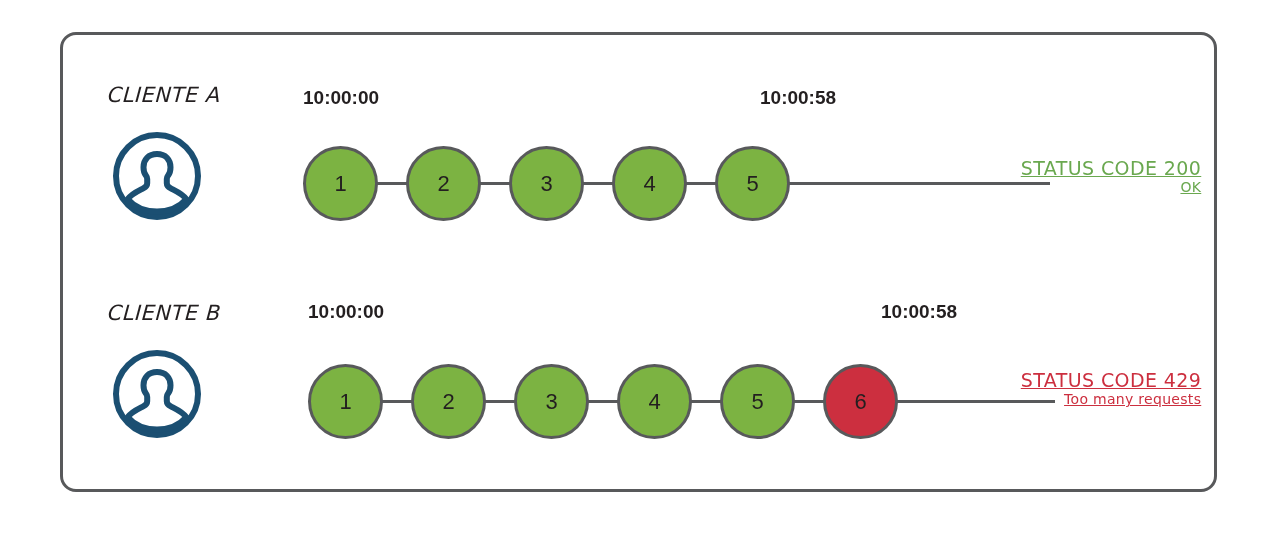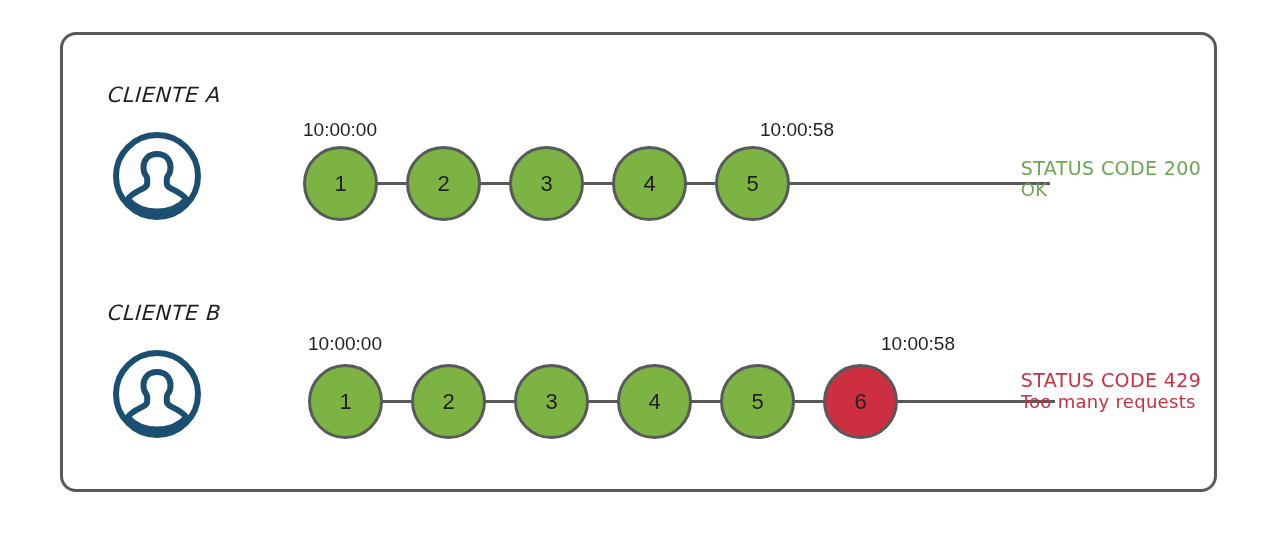--- a/index.html
+++ b/index.html
@@ -95,37 +95,37 @@
     line-height: 1;
   }
   .node.ok  { background: #7cb342; }
   .node.err { background: #cc2f3f; }
 
   
   .stamp {
     position: absolute;
     font-family: "Liberation Sans", sans-serif;
     font-size: 19px;
-    font-weight: normal;
+    font-weight: bold;
     color: #231f20;
     white-space: nowrap;
-    margin-top: 32px;
   }
 
   
   .status {
     position: absolute;
-    text-align: left;
+    text-align: right;
     white-space: nowrap;
     font-family: "DejaVu Sans", sans-serif;
     line-height: 1.18;
     transform: translateX(-50%);
+    text-decoration: underline;
   }
   .status .l1 { font-size: 19px; letter-spacing: 0.4px; }
-  .status .l2 { font-size: 18px; letter-spacing: 0.3px; }
+  .status .l2 { font-size: 14px; letter-spacing: 0.3px; }
   .status.ok  { color: #6aa84f; }
   .status.err { color: #cc2f3f; }
 </style>
 </head>
 <body>
 
 <div id="stage">
 
   <div class="frame">
 

